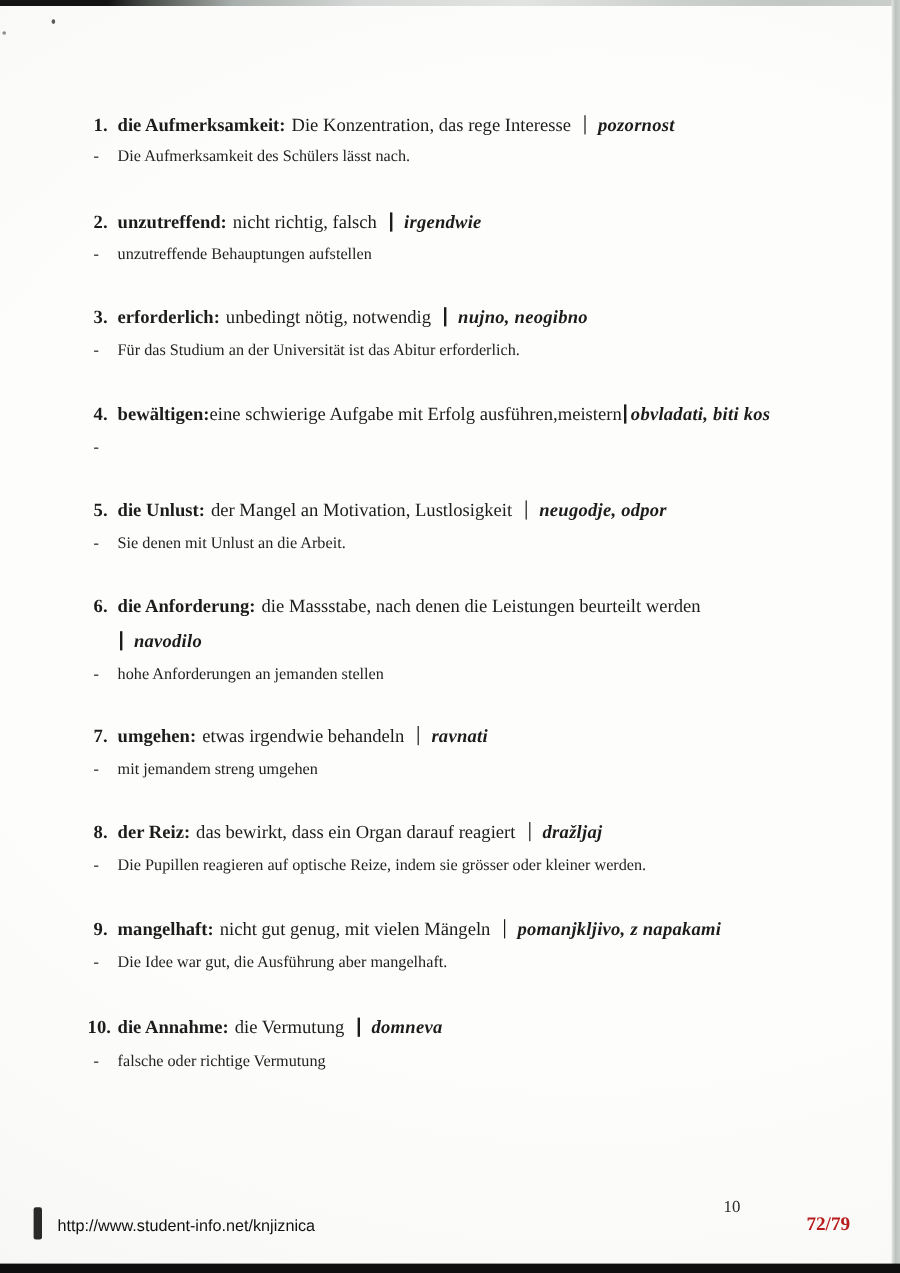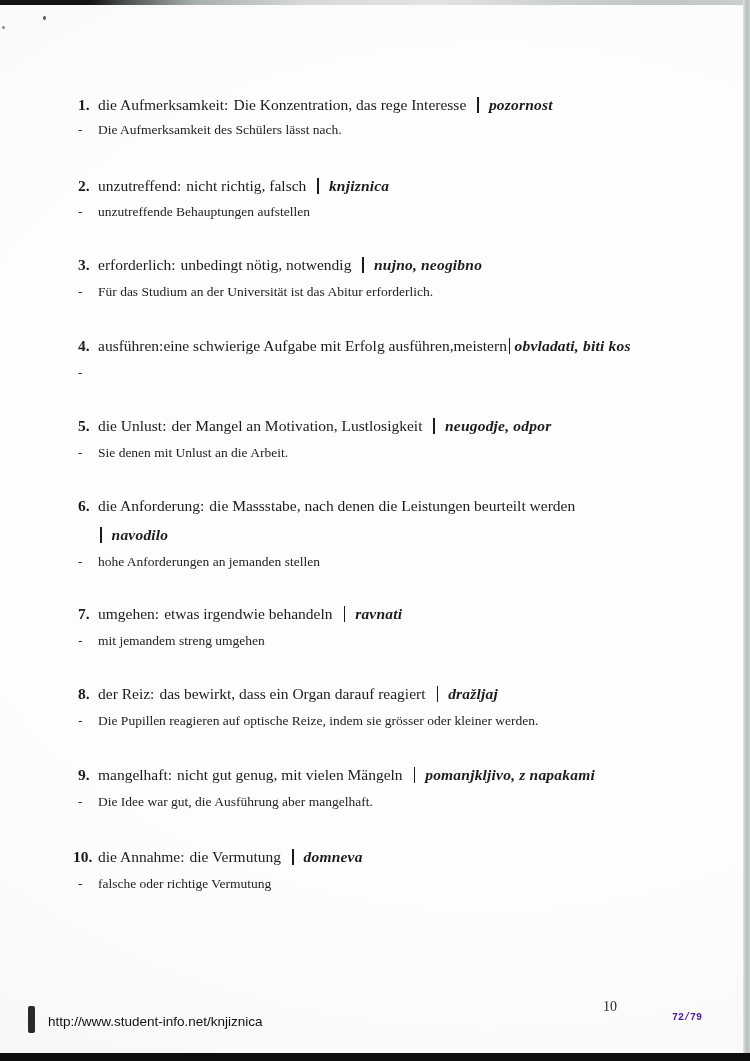--- a/index.html
+++ b/index.html
@@ -30,21 +30,21 @@
   .speck.s1{left:43px;top:16px;width:3px;height:4px;}
   .speck.s2{left:2px;top:26px;width:3px;height:3px;background:#8a8d8b;}
   .mark-bl{position:absolute;left:28px;top:1006px;width:7px;height:27px;background:#2a2a28;border-radius:2px;}
   
   .headline{
     position:absolute;left:98px;white-space:nowrap;
     font-size:15.5px;line-height:20px;
   }
   .num{position:absolute;left:-20px;font-weight:bold;}
   .headline.wide .num{left:-25px;}
-  .term{font-weight:normal;margin-right:5px;}
+  .term{font-weight:bold;margin-right:5px;}
   .headline.tight .term{margin-right:0;}
   .bar{
     display:inline-block;width:1.6px;height:16px;background:#1b1b1b;
     vertical-align:-3px;margin:0 10px 0 11px;
   }
   .headline.tight .bar{margin:0 4px 0 2px;}
   .translation{font-weight:bold;letter-spacing:.2px;font-style:italic;}
   .line2{display:block;margin-top:9px;}
   .line2 .bar{margin-left:2px;}
   .example{
@@ -57,43 +57,43 @@
     position:absolute;left:48px;top:1014px;
     font-family:"Liberation Sans","DejaVu Sans",sans-serif;
     font-weight:normal;font-size:13.5px;color:#111;
   }
   .page-number{
     position:absolute;left:603px;top:999px;
     font-size:14px;color:#2a2a2a;
   }
   .pdf-page{
     position:absolute;left:672px;top:1012px;
-    font-family:Liberation Mono, monospace;
-    font-weight:bold;font-size:10px;color:#4c1d95;
+    font-family:Liberation Serif, serif;
+    font-weight:bold;font-size:16px;color:#b91c1c;
   }
 </style>
 </head>
 <body>
 
 <div class="page">
   <div class="edge-top"></div>
   <div class="edge-right"></div>
   <div class="edge-bottom"></div>
   <div class="speck s1"></div>
   <div class="speck s2"></div>
   <div class="mark-bl"></div>
 
   <div id="items">
       <div class="headline" style="top: 95px;"><span class="num">1.</span><span class="term">die Aufmerksamkeit:</span><span class="def">Die Konzentration, das rege Interesse</span><span class="bar"></span><span class="translation">pozornost</span></div>
       <div class="example" style="top: 121px;"><span class="dash">-</span><span>Die Aufmerksamkeit des Schülers lässt nach.</span></div>
-      <div class="headline" style="top: 176px;"><span class="num">2.</span><span class="term">unzutreffend:</span><span class="def">nicht richtig, falsch</span><span class="bar"></span><span class="translation">knjiznica</span></div>
+      <div class="headline" style="top: 176px;"><span class="num">2.</span><span class="term">unzutreffend:</span><span class="def">nicht richtig, falsch</span><span class="bar"></span><span class="translation">irgendwie</span></div>
       <div class="example" style="top: 203px;"><span class="dash">-</span><span>unzutreffende Behauptungen aufstellen</span></div>
       <div class="headline" style="top: 255px;"><span class="num">3.</span><span class="term">erforderlich:</span><span class="def">unbedingt nötig, notwendig</span><span class="bar"></span><span class="translation">nujno, neogibno</span></div>
       <div class="example" style="top: 283px;"><span class="dash">-</span><span>Für das Studium an der Universität ist das Abitur erforderlich.</span></div>
-      <div class="headline tight" style="top: 336px;"><span class="num">4.</span><span class="term">ausführen:</span><span class="def">eine schwierige Aufgabe mit Erfolg ausführen,meistern</span><span class="bar"></span><span class="translation">obvladati, biti kos</span></div>
+      <div class="headline tight" style="top: 336px;"><span class="num">4.</span><span class="term">bewältigen:</span><span class="def">eine schwierige Aufgabe mit Erfolg ausführen,meistern</span><span class="bar"></span><span class="translation">obvladati, biti kos</span></div>
       <div class="example" style="top: 364px;"><span class="dash">-</span></div>
       <div class="headline" style="top: 416px;"><span class="num">5.</span><span class="term">die Unlust:</span><span class="def">der Mangel an Motivation, Lustlosigkeit</span><span class="bar"></span><span class="translation">neugodje, odpor</span></div>
       <div class="example" style="top: 444px;"><span class="dash">-</span><span>Sie denen mit Unlust an die Arbeit.</span></div>
       <div class="headline" style="top: 496px;"><span class="num">6.</span><span class="term">die Anforderung:</span><span class="def">die Massstabe, nach denen die Leistungen beurteilt werden</span><span class="line2"><span class="bar"></span><span class="translation">navodilo</span></span></div>
       <div class="example" style="top: 553px;"><span class="dash">-</span><span>hohe Anforderungen an jemanden stellen</span></div>
       <div class="headline" style="top: 604px;"><span class="num">7.</span><span class="term">umgehen:</span><span class="def">etwas irgendwie behandeln</span><span class="bar"></span><span class="translation">ravnati</span></div>
       <div class="example" style="top: 632px;"><span class="dash">-</span><span>mit jemandem streng umgehen</span></div>
       <div class="headline" style="top: 684px;"><span class="num">8.</span><span class="term">der Reiz:</span><span class="def">das bewirkt, dass ein Organ darauf reagiert</span><span class="bar"></span><span class="translation">dražljaj</span></div>
       <div class="example" style="top: 712px;"><span class="dash">-</span><span>Die Pupillen reagieren auf optische Reize, indem sie grösser oder kleiner werden.</span></div>
       <div class="headline" style="top: 765px;"><span class="num">9.</span><span class="term">mangelhaft:</span><span class="def">nicht gut genug, mit vielen Mängeln</span><span class="bar"></span><span class="translation">pomanjkljivo, z napakami</span></div>

